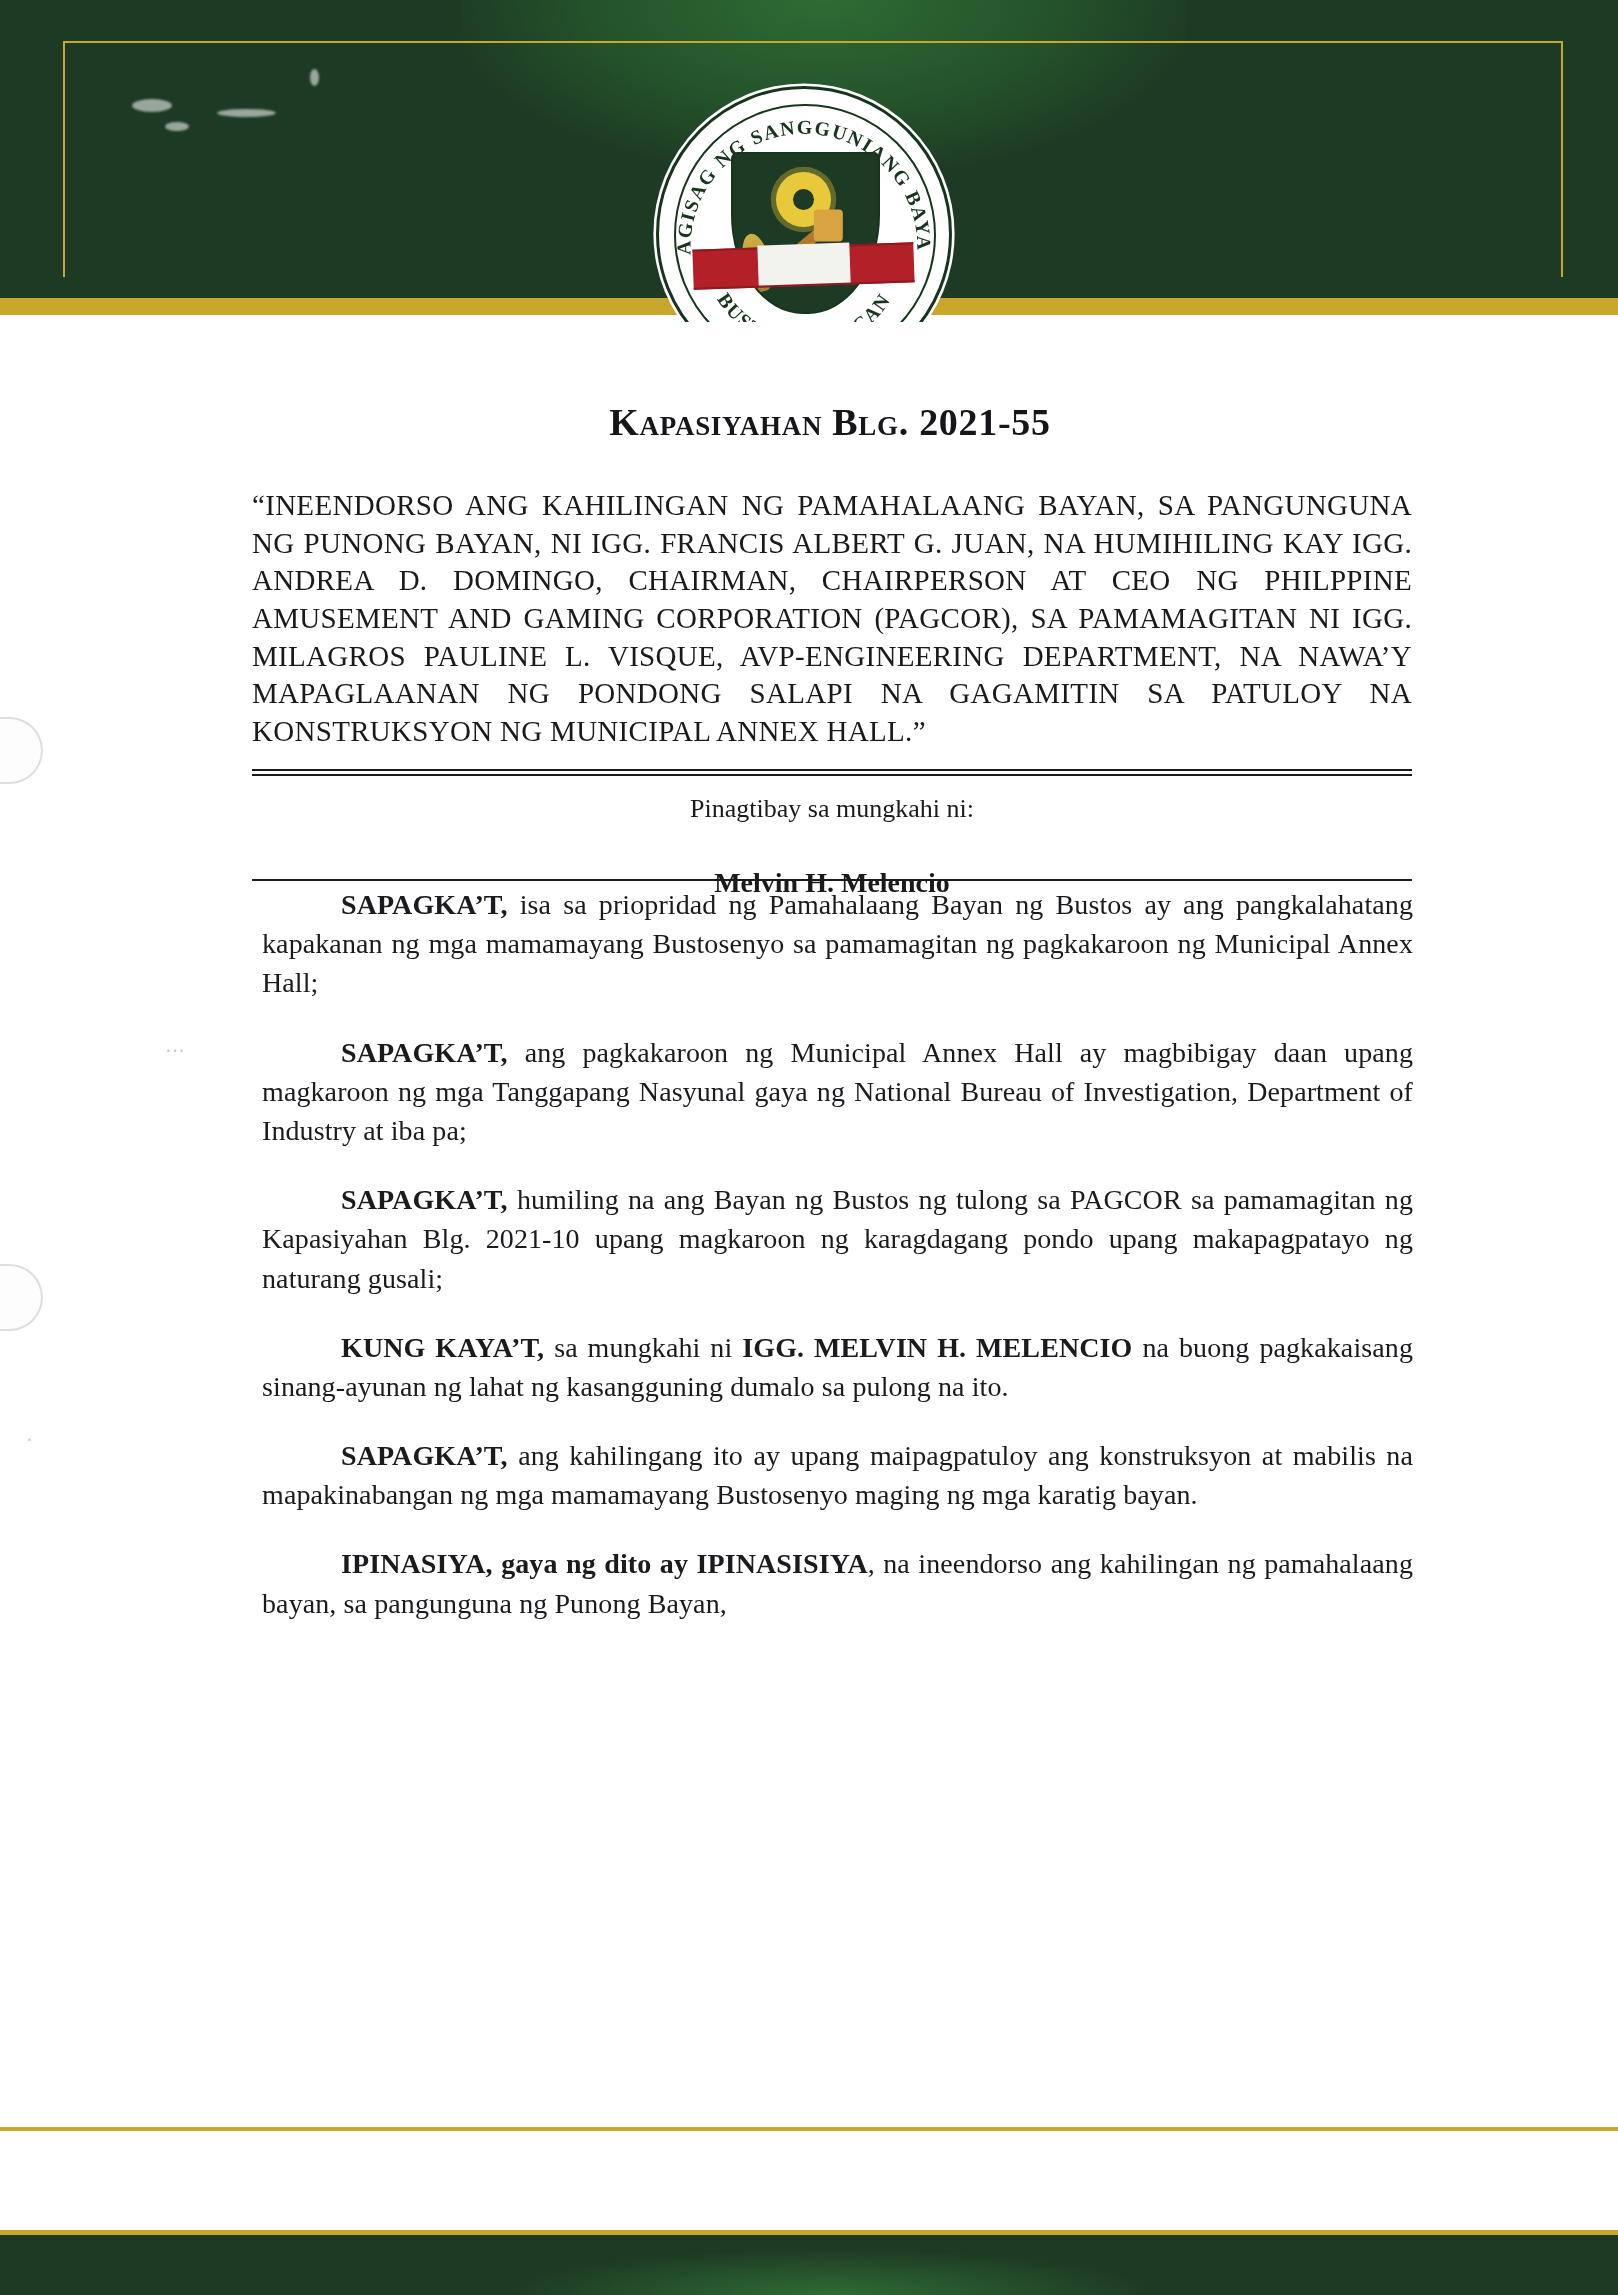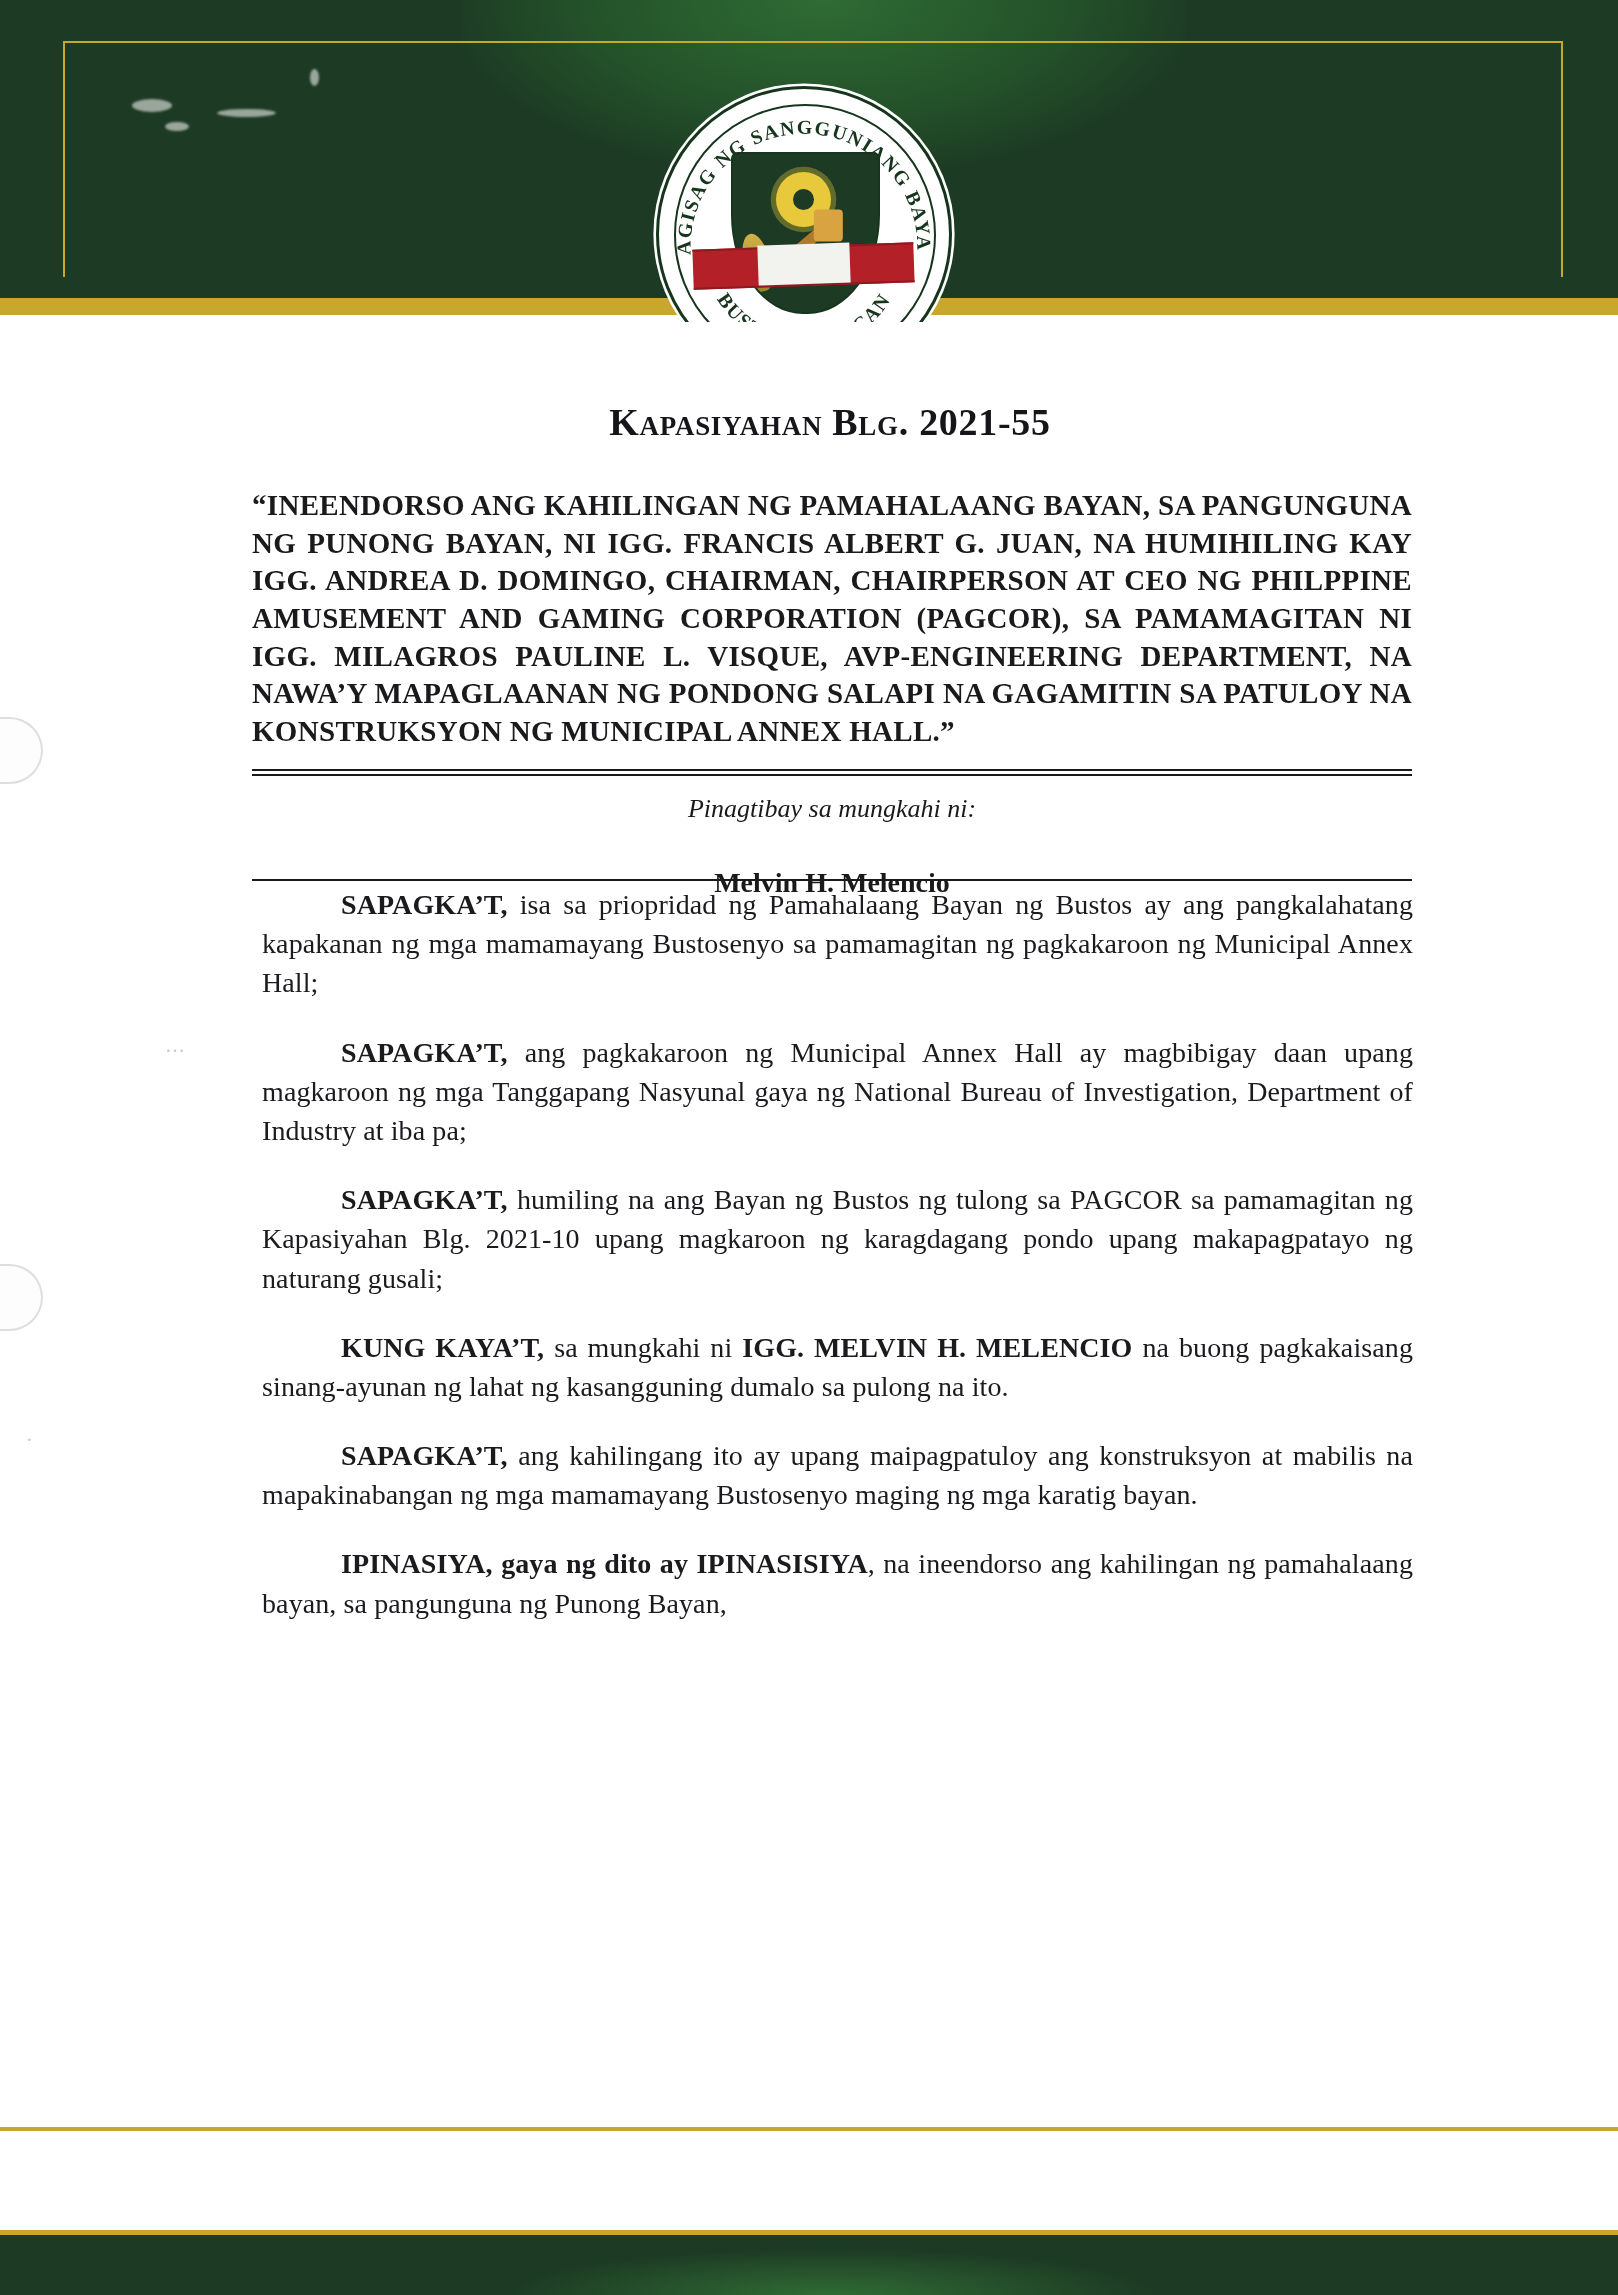--- a/index.html
+++ b/index.html
@@ -183,21 +183,21 @@
     letter-spacing: 0.7px;
     color: #16161a;
     font-variant: small-caps;
   }
 
   .res-subject {
     position: absolute;
     left: 252px; top: 165px;
     width: 1160px;
     font-size: 29px;
-    font-weight: bold;
+    font-weight: normal;
     line-height: 1.30;
     text-align: justify;
     text-align-last: left;
     letter-spacing: 0.3px;
     color: #1a1a1d;
   }
 
   .rule-double {
     position: absolute;
     left: 252px;
@@ -213,21 +213,20 @@
     border-top: 2.6px solid #1a1a1d;
     height: 0;
   }
 
   .prop-label {
     position: absolute;
     left: 252px; top: 472px;
     width: 1160px;
     text-align: center;
     font-size: 26px;
-    font-style: italic;
     color: #1a1a1d;
   }
   .prop-name {
     position: absolute;
     left: 252px; top: 509px;
     width: 1160px;
     text-align: center;
     font-size: 28px;
     font-weight: bold;
     color: #1a1a1d;

